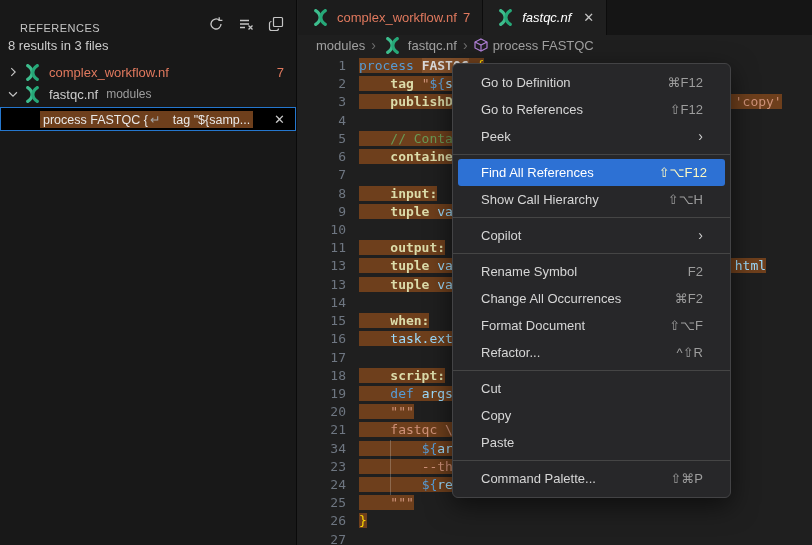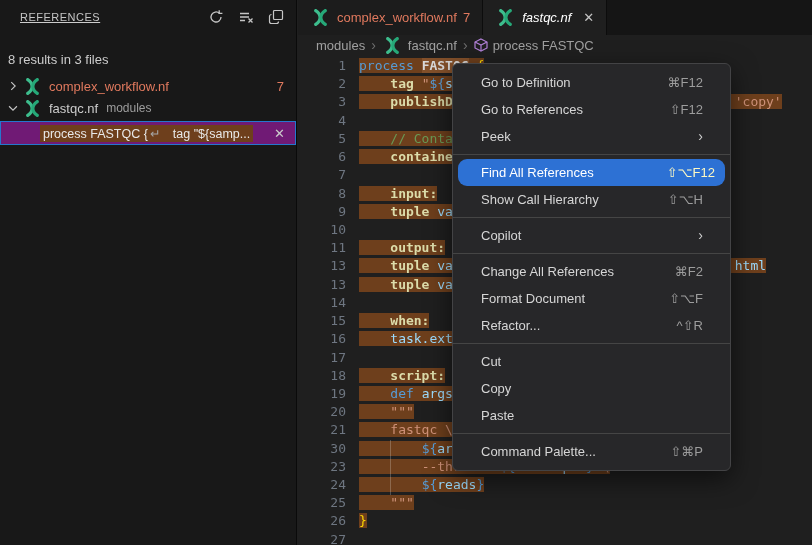--- a/index.html
+++ b/index.html
@@ -6,38 +6,38 @@
   html,body { margin:0; padding:0; }
   body {
     width:812px; height:545px; position:relative; overflow:hidden;
     background:#1f1f1f; font-family:"Liberation Sans", sans-serif;
     color:#cccccc; -webkit-font-smoothing:antialiased;
   }
 
   
   .sidebar { position:absolute; left:0; top:0; width:297px; height:545px;
     background:#181818; border-right:1px solid #0a0a0a; }
-  .sb-header { display:flex; align-items:center; height:34px; padding:0 10px 0 20px;text-decoration:underline; }
+  .sb-header { display:flex; align-items:flex-end; height:34px; padding:0 10px 0 20px; }
   .sb-title { flex:1; font-size:11px; letter-spacing:.5px; color:#c5c5c5; }
   .sb-actions { display:flex; gap:10px; }
   .icon-btn { width:20px; height:20px; display:flex; align-items:center; justify-content:center;
     color:#c5c5c5; border-radius:4px; cursor:pointer; }
-  .sb-summary { padding:4px 12px 8px 8px; font-size:13px; color:#cccccc;margin-top:14px; }
+  .sb-summary { padding:4px 12px 8px 8px; font-size:13px; color:#cccccc; }
 
   .tree-row { display:flex; align-items:center; height:22px; padding:0 12px 0 4px;
     font-size:13px; color:#cccccc; cursor:pointer; }
   .twisty { width:18px; display:flex; justify-content:center; align-items:center; color:#c5c5c5; }
   .nf-ic { width:17px; height:17px; margin:0 2px; flex:none; }
   .tree-label { margin-left:6px; white-space:nowrap; }
   .tree-desc { margin-left:8px; font-size:12px; color:#9d9d9d; }
   .orange { color:#e0795e; }
   .badge { margin-left:auto; color:#e0795e; font-size:13px; }
 
   .result-row { position:relative; margin-top:2px; height:24px; display:flex; align-items:center;
-    border:1px solid #2577ce; background:#701a75; padding-left:39px;
+    border:1px solid #2577ce; background:#000000; padding-left:39px;
     font-size:12.5px; cursor:pointer; }
   .snippet { background:#6e3f1c; color:#e8e8e8; white-space:pre; padding:1px 3px; }
   .ret { color:#a5a5a5; padding:0 2px; }
   .result-close { position:absolute; right:10px; color:#cccccc; font-size:13px; }
 
   
   .editor { position:absolute; left:298px; top:0; right:0; bottom:0; background:#1f1f1f; }
   .tabbar { height:35px; background:#151515; display:flex; }
   .tab { display:flex; align-items:center; gap:6px; padding:0 12px; font-size:13px;
     background:#1c1c1c; border-right:1px solid #0c0c0c; cursor:pointer; color:#cccccc; }
@@ -69,22 +69,22 @@
 
   
   .ctx-menu { position:absolute; left:452px; top:63px; width:279px;
     background:#272729; border:1px solid #434345; border-radius:6px;
     box-shadow:0 8px 26px rgba(0,0,0,.55); padding:5px 0; z-index:20; font-size:13px; }
   .menu-item { height:27px; line-height:27px; padding:0 27px 0 28px;
     display:flex; align-items:center; color:#d6d6d6; cursor:pointer; }
   .menu-item .lbl { flex:1; white-space:nowrap; }
   .menu-item .sc { color:#9d9d9d; white-space:nowrap; }
   .menu-item .subarrow { color:#cfcfcf; margin-left:10px; font-size:14px; }
-  .menu-item.sel { background:#2d71d4; margin:0 5px; padding:0 10px 0 23px;
-    border-radius:9px; color:#ffffff; }
+  .menu-item.sel { background:#2d71d4; margin:0 5px; padding:0 18px 0 23px;
+    border-radius:3px; color:#ffffff; }
   .menu-item.sel .sc { color:#fef9c3; }
   .menu-sep { border-top:1px solid #454545; margin:4px 0; }
 </style>
 </head>
 <body>
 
 <div class="sidebar">
   <div class="sb-header">
     <span class="sb-title">REFERENCES</span>
     <span class="sb-actions">
@@ -199,21 +199,21 @@
         <div>13</div>
         <div>13</div>
         <div>14</div>
         <div>15</div>
         <div>16</div>
         <div>17</div>
         <div>18</div>
         <div>19</div>
         <div>20</div>
         <div>21</div>
-        <div>30</div>
+        <div>34</div>
         <div>23</div>
         <div>24</div>
         <div>25</div>
         <div>26</div>
         <div>27</div>
       </div>
     <div class="lines" id="lines">
         <div class="code-line"><span class="hlspan"><span class="tk-k">process</span><span class="tk-p"> </span><span class="tk-wf">FASTQC</span><span class="tk-p"> </span><span class="tk-b">{</span></span></div>
         <div class="code-line"><span class="hlspan"><span class="tk-p">    </span><span class="tk-f">tag</span><span class="tk-p"> </span><span class="tk-s">"</span><span class="tk-k">${</span><span class="tk-v">sample_id</span><span class="tk-k">}</span><span class="tk-s">"</span></span></div>
         <div class="code-line"><span class="hlspan"><span class="tk-p">    </span><span class="tk-f">publishDir</span><span class="tk-p"> </span><span class="tk-s">"</span><span class="tk-k">${</span><span class="tk-v">params.outdir</span><span class="tk-k">}</span><span class="tk-s">/fastqc"</span><span class="tk-p">, </span><span class="tk-v">mode:</span><span class="tk-p"> </span><span class="tk-s">'copy'</span></span></div>
@@ -268,21 +268,25 @@
       <span class="lbl">Show Call Hierarchy</span>
       <span class="sc">⇧⌥H</span>
     </div>
     <div class="menu-sep"></div>
     <div class="menu-item">
       <span class="lbl">Copilot</span>
       <span class="subarrow">›</span>
     </div>
     <div class="menu-sep"></div>
     <div class="menu-item">
-      <span class="lbl">Change All References</span>
+      <span class="lbl">Rename Symbol</span>
+      <span class="sc">F2</span>
+    </div>
+    <div class="menu-item">
+      <span class="lbl">Change All Occurrences</span>
       <span class="sc">⌘F2</span>
     </div>
     <div class="menu-item">
       <span class="lbl">Format Document</span>
       <span class="sc">⇧⌥F</span>
     </div>
     <div class="menu-item">
       <span class="lbl">Refactor...</span>
       <span class="sc">^⇧R</span>
     </div>

